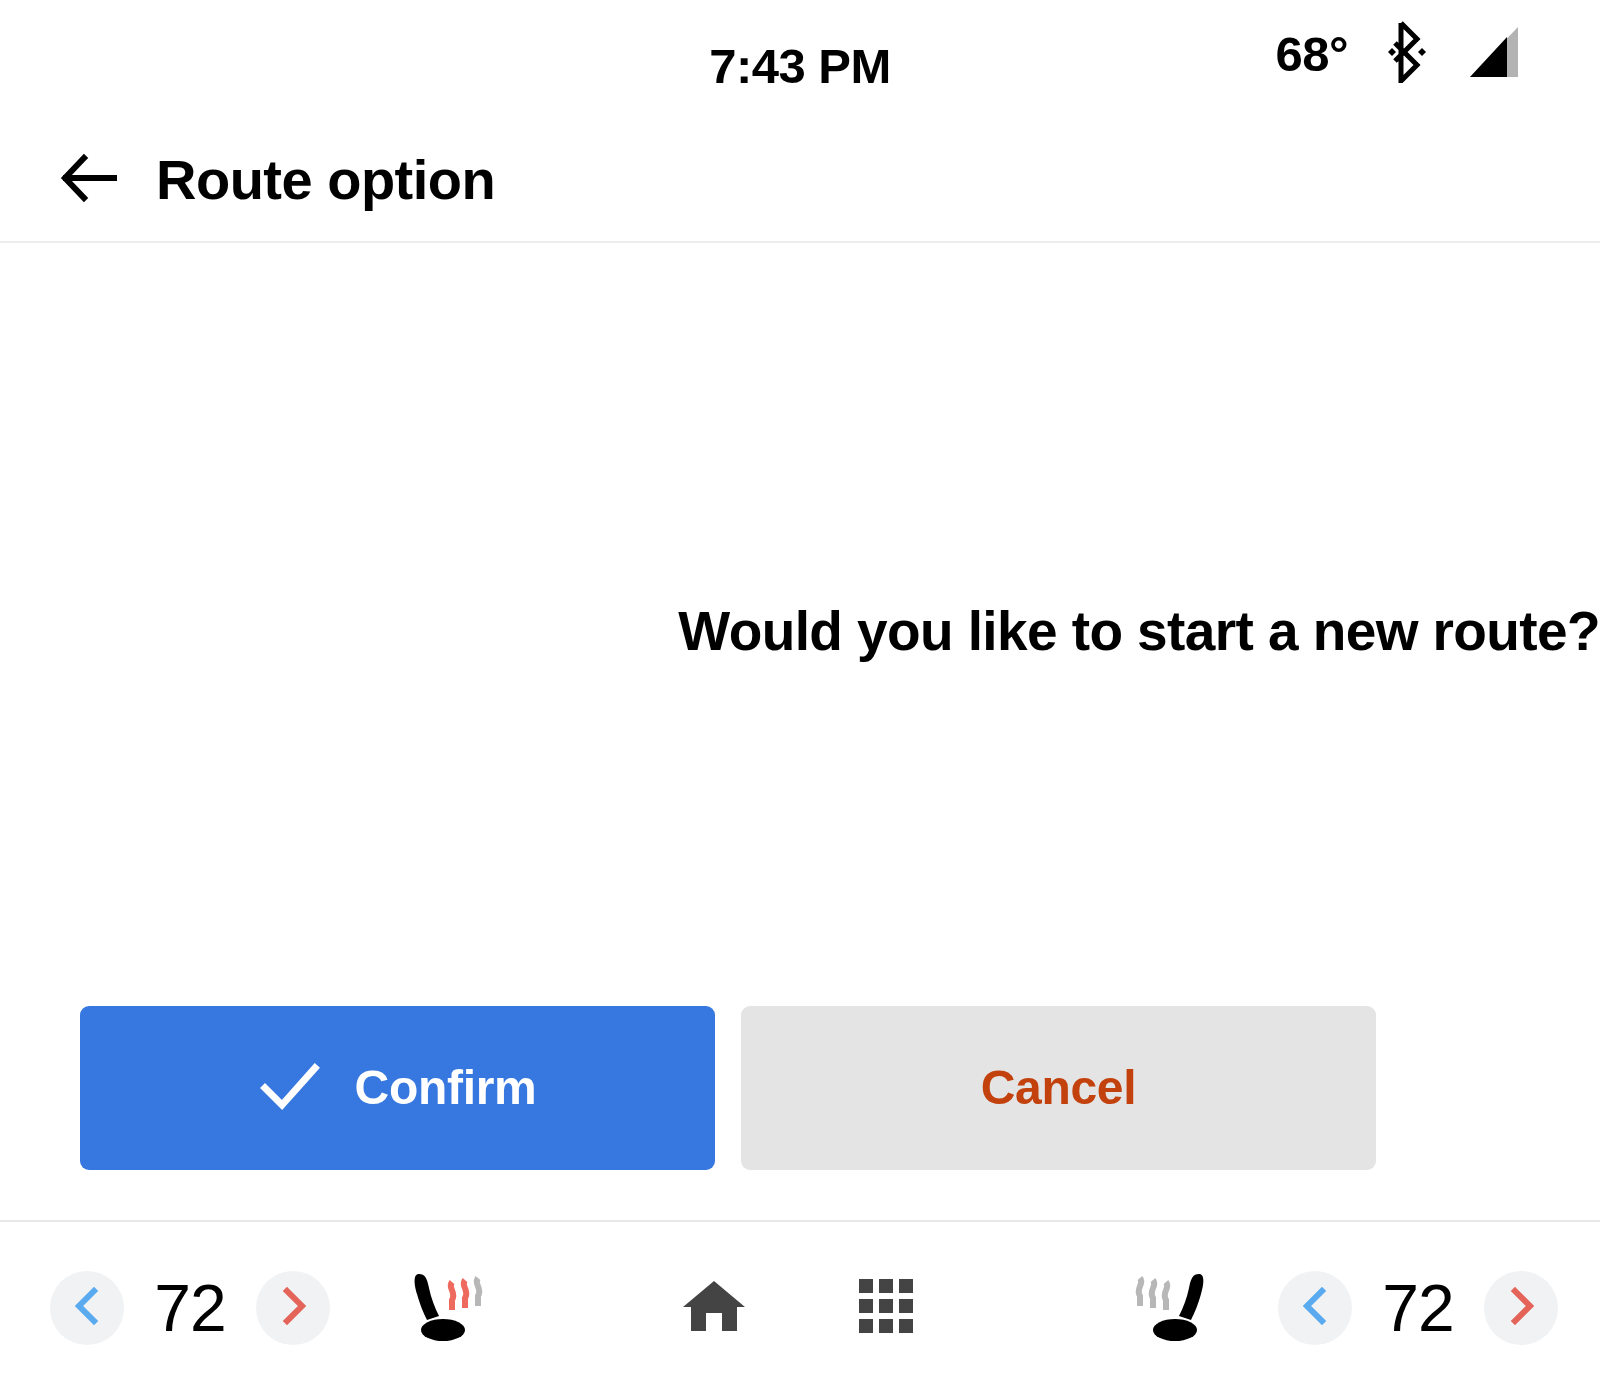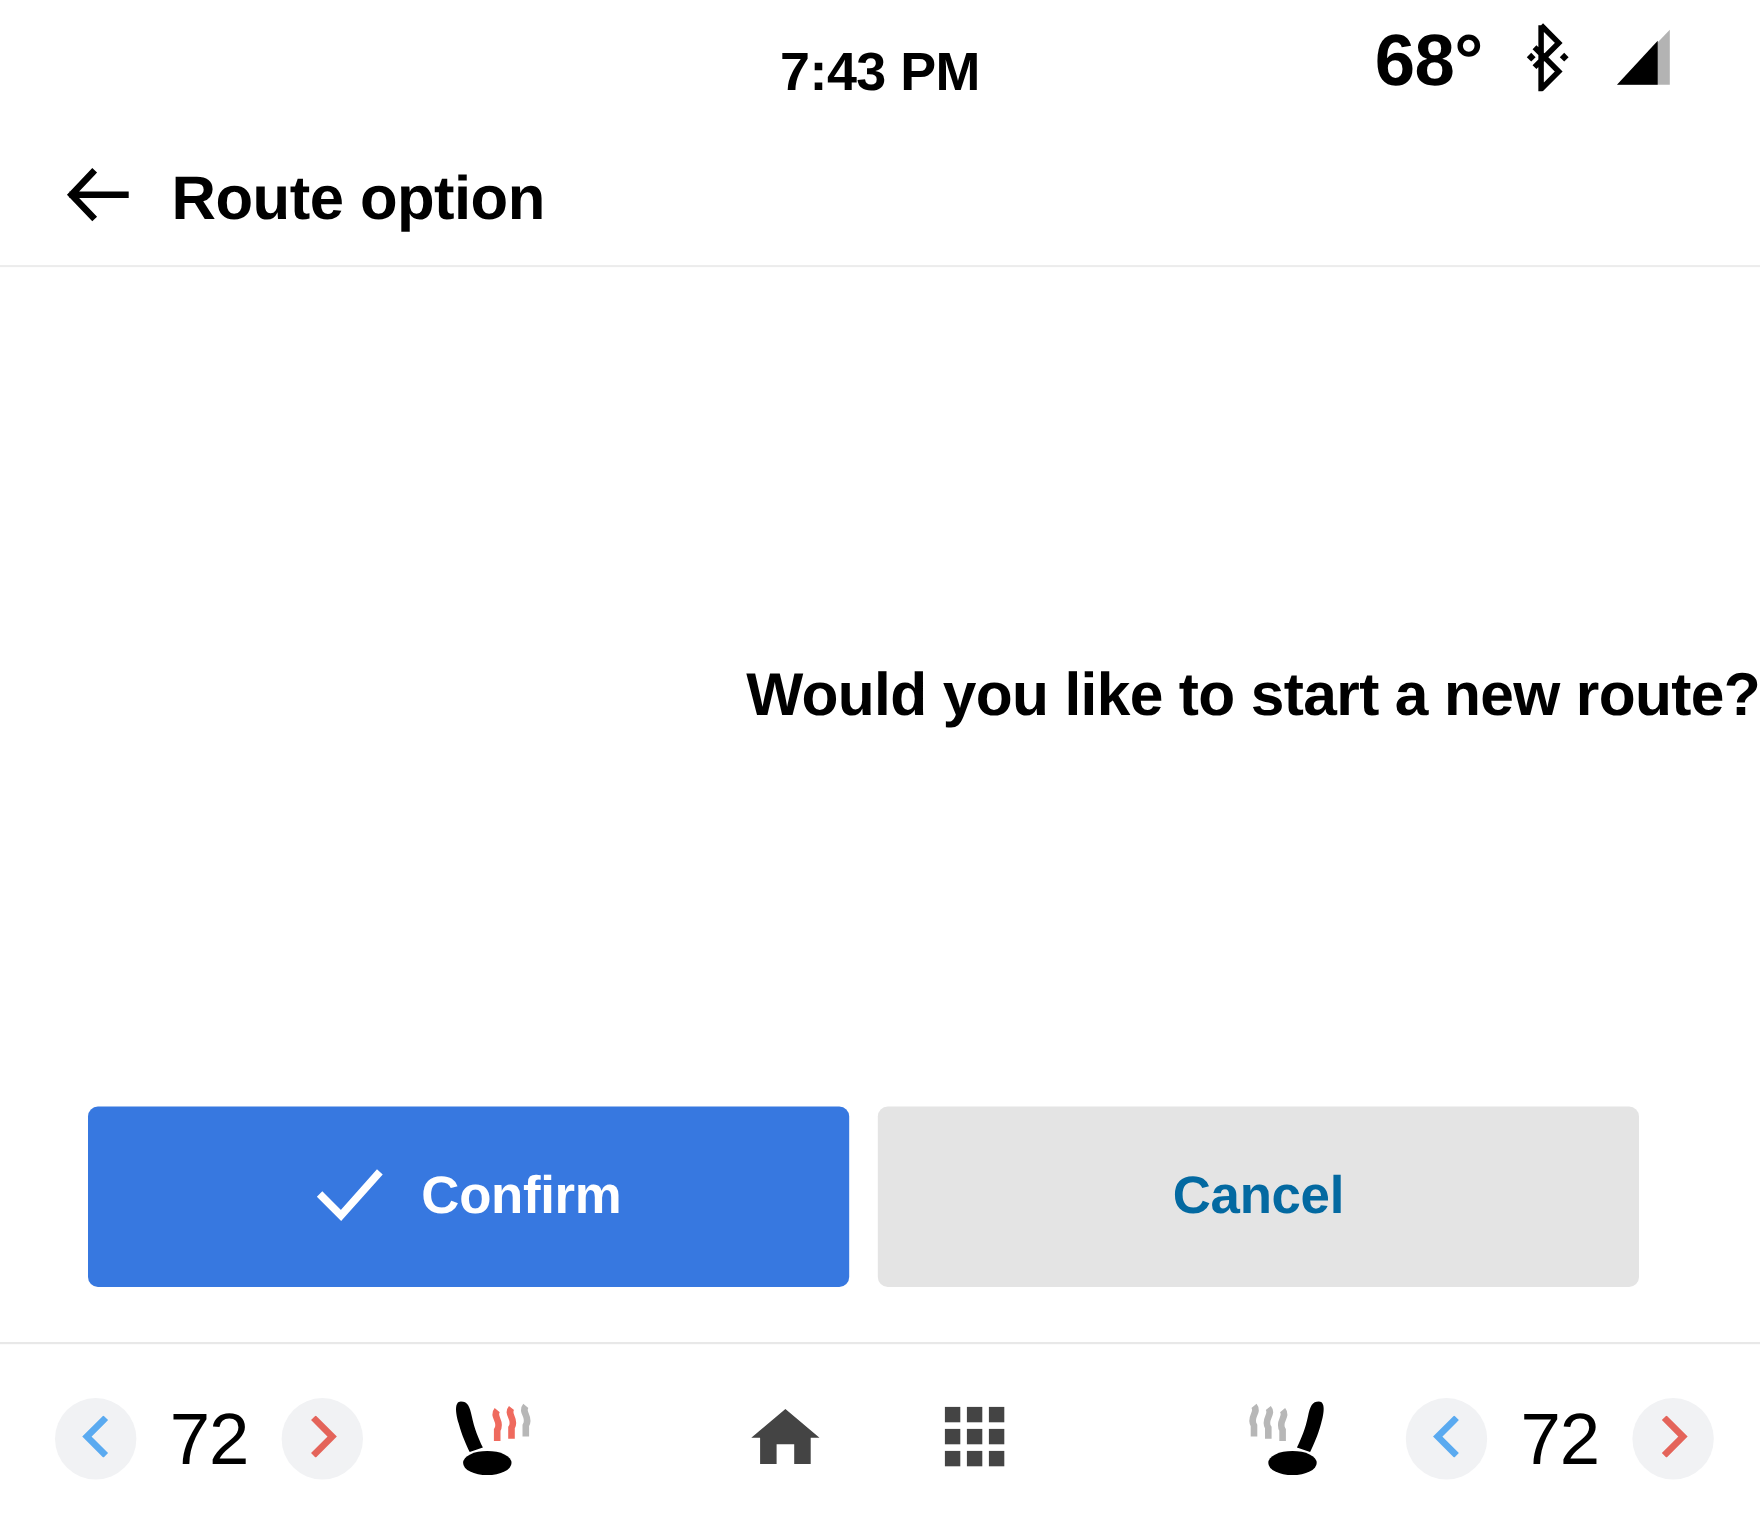--- a/index.html
+++ b/index.html
@@ -45,21 +45,21 @@
   .status-right {
     position: absolute;
     right: 78px;
     top: 22px;
     display: flex;
     align-items: center;
     gap: 36px;
     height: 64px;
   }
   .status-temp {
-    font-size: 66px;
+    font-size: 49px;
     font-weight: bold;
     line-height: 56px;
     letter-spacing: -0.5px;
   }
   .bt-icon { display: block; }
   .signal-icon { display: block; }
 
   
   .header {
     position: relative;
@@ -102,21 +102,21 @@
     text-align: right;
     font-size: 55px;
     font-weight: bold;
     letter-spacing: -0.6px;
     line-height: 66px;
   }
   .actions {
     position: absolute;
     left: 80px;
     top: 763px;
-    width: 1410px;
+    width: 1296px;
     height: 164px;
     display: flex;
     gap: 26px;
   }
   .btn {
     flex: 1 1 0;
     border-radius: 9px;
     display: flex;
     align-items: center;
     justify-content: center;
@@ -124,21 +124,21 @@
     cursor: pointer;
     border: none;
     font-family: inherit;
   }
   .btn-confirm {
     background: #3778e0;
     color: #ffffff;
   }
   .btn-cancel {
     background: #e4e4e4;
-    color: #0369a1;
+    color: #c2410c;
   }
   .btn-label {
     font-size: 48px;
     font-weight: bold;
     letter-spacing: -0.3px;
     line-height: 56px;
   }
   .check-icon { display: block; }
 
   

